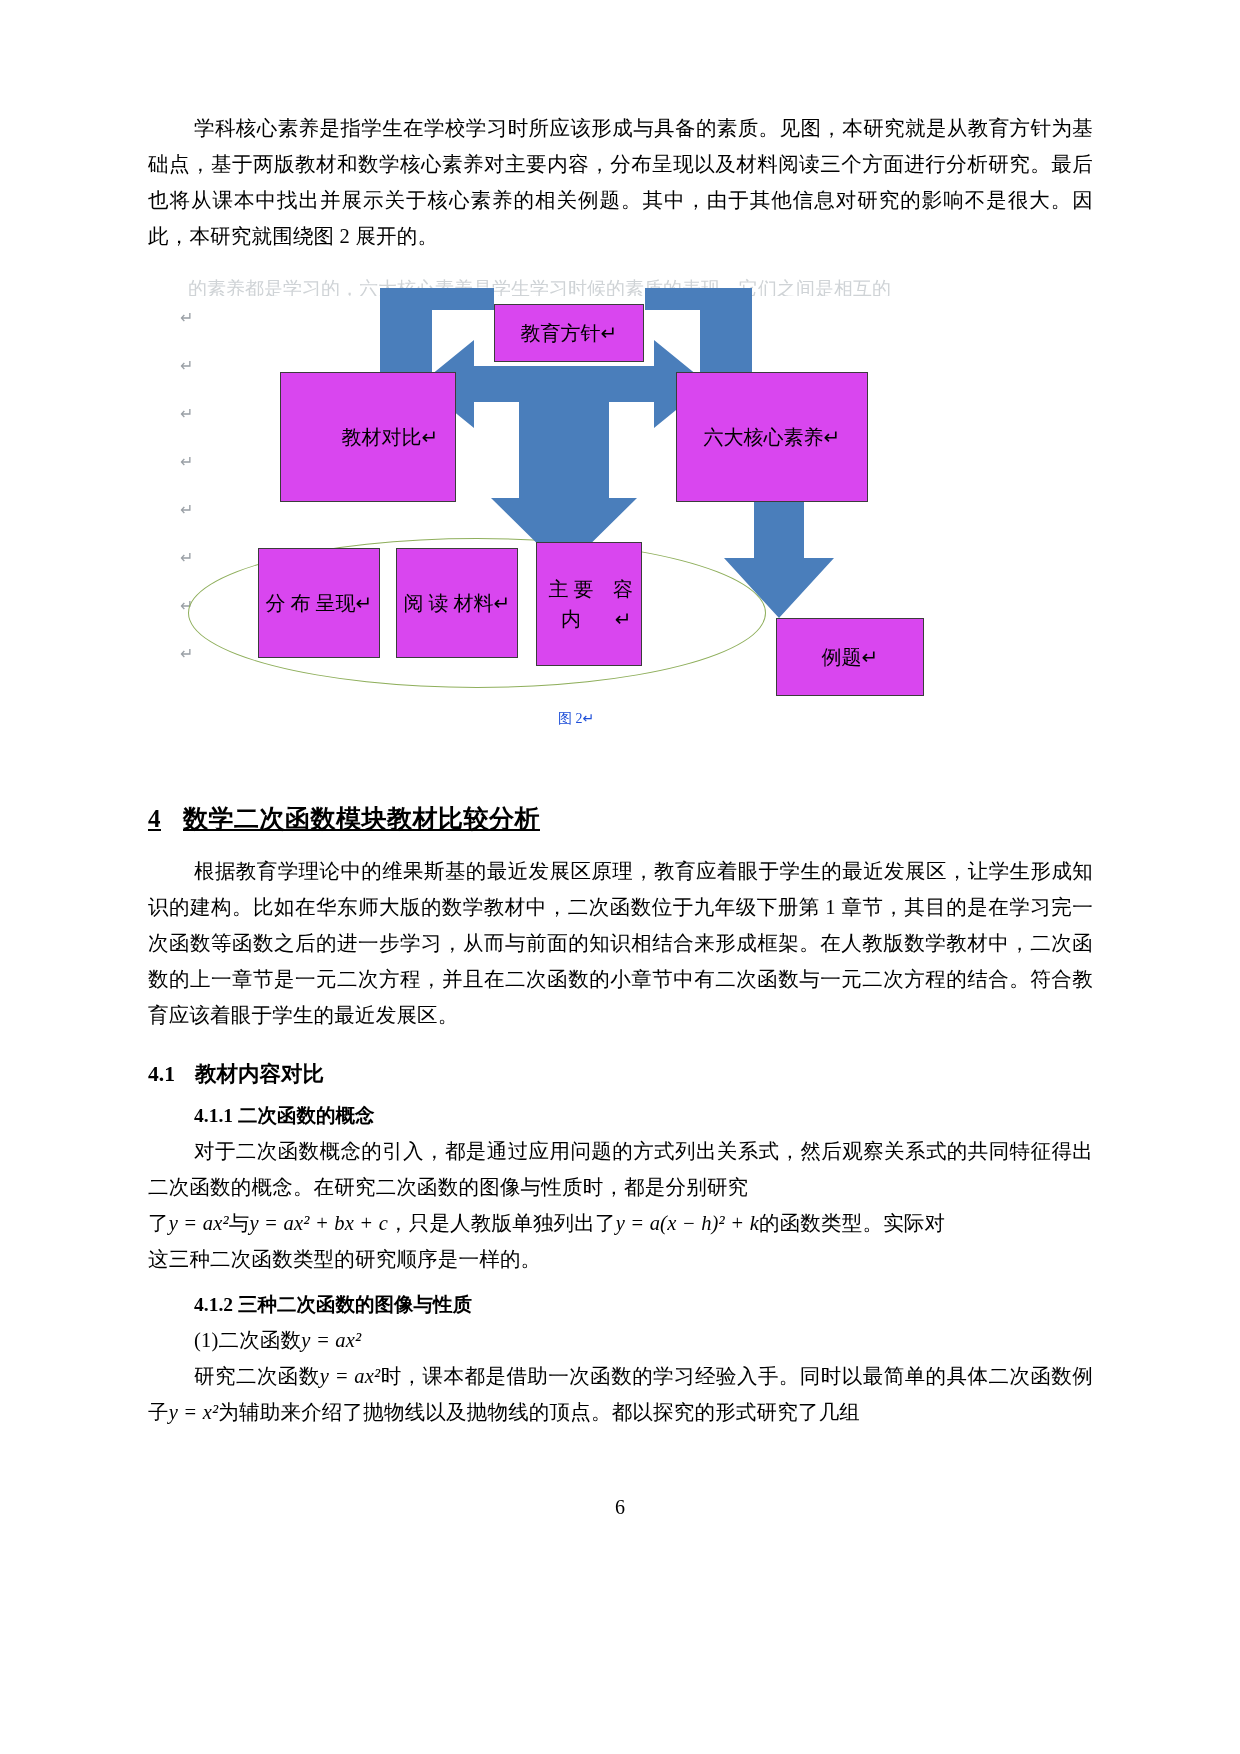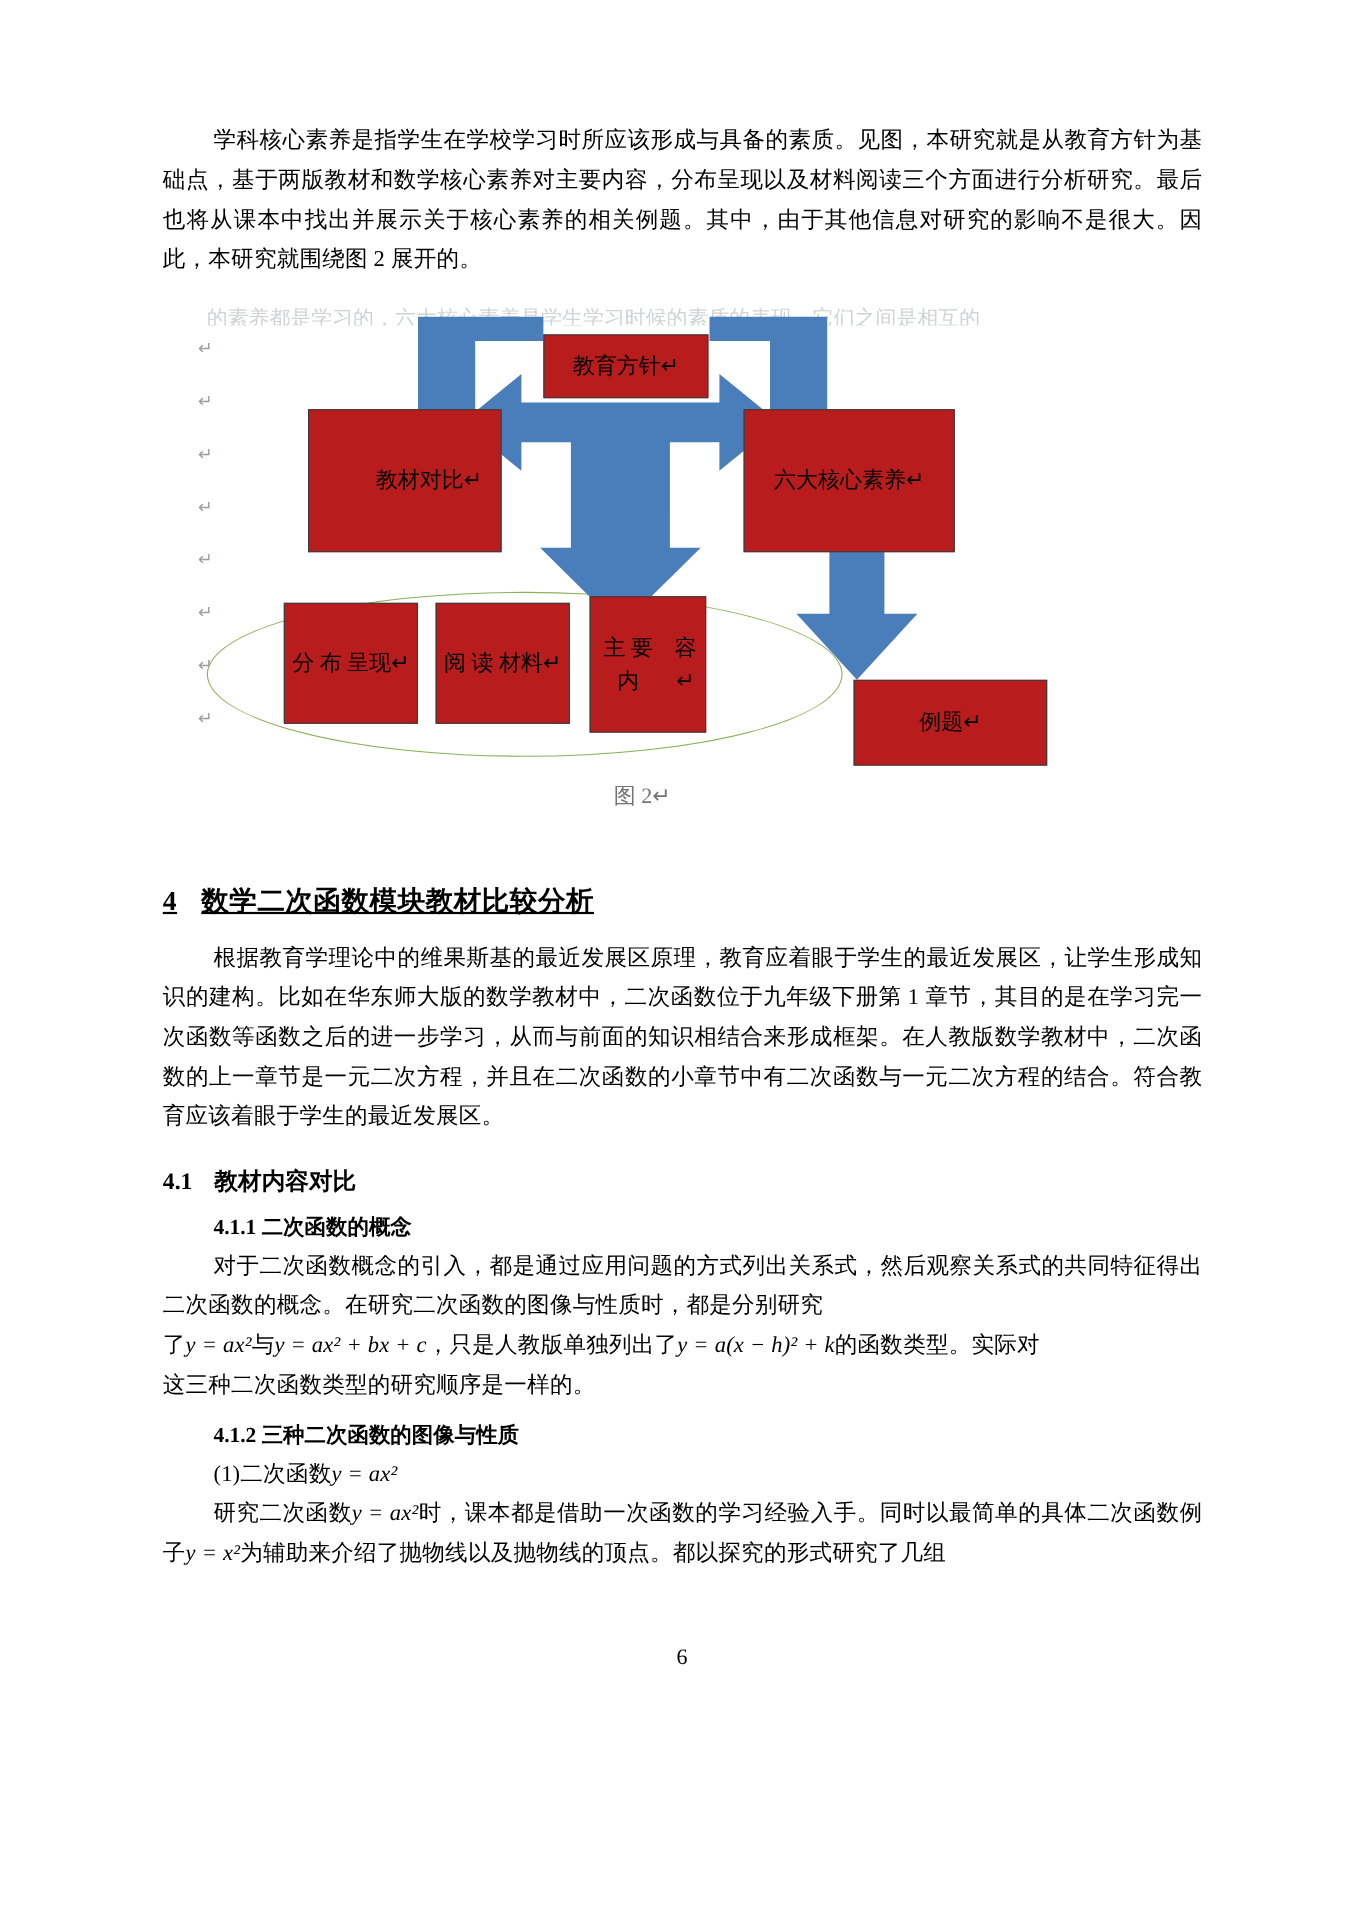--- a/index.html
+++ b/index.html
@@ -58,21 +58,21 @@
     width:820px;
     height:20px;
     overflow:hidden;
     color:#cfd3d6;
     font-size:19px;
     white-space:nowrap;
   }
   .box {
     position:absolute;
     border:1px solid #3c3c3c;
-    background:#b91c1c;
+    background:#d946ef;
     box-sizing:border-box;
     display:flex;
     align-items:center;
     justify-content:center;
     font-size:20px;
     line-height:30px;
     text-align:center;
     color:#000;
     z-index:4;
   }
@@ -80,22 +80,22 @@
   .ellipse {
     position:absolute;
     border:1.5px solid #8faf5c;
     border-radius:50%;
     box-sizing:border-box;
     z-index:2;
     background:transparent;
   }
   .fig-caption {
     position:absolute;
-    font-size:20px;
-    color:#737373;
+    font-size:14px;
+    color:#1d4ed8;
   }
   .arrow { position:absolute; z-index:3; }
 
   
   h2.h-main {
     font-size:25px;
     font-weight:bold;
     margin:42px 0 18px 0;
     letter-spacing:0.5px;
     text-decoration:underline;
@@ -178,21 +178,21 @@
         <div class="box two-line" style="left:248px; top:268px; width:122px; height:110px;align-items:center;">
           <span>阅 读 材</span>
           <span>料↵</span>
         </div>
 
         <div class="box two-line" style="left:388px; top:262px; width:106px; height:124px;">
           <span>主 要 内</span>
           <span>容↵</span>
         </div>
 
-        <div class="box" style="left:628px; top:338px; width:176px; height:78px;">例题↵</div>
+        <div class="box" style="left:628px; top:338px; width:148px; height:78px;">例题↵</div>
 
         <div class="fig-caption" style="left:410px; top:430px;">图 2↵</div>
 
       </div>
     </div>
 
     <h2 class="h-main">
       <span class="num">4</span><span>数学二次函数模块教材比较分析</span>
     </h2>
 

